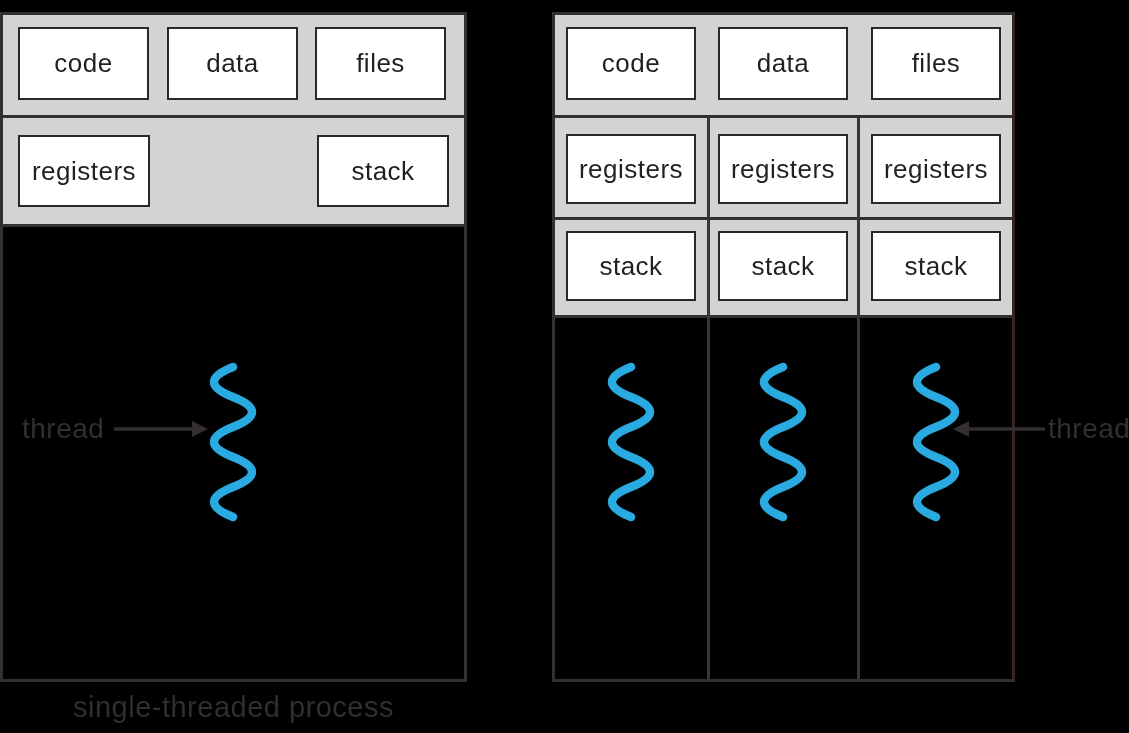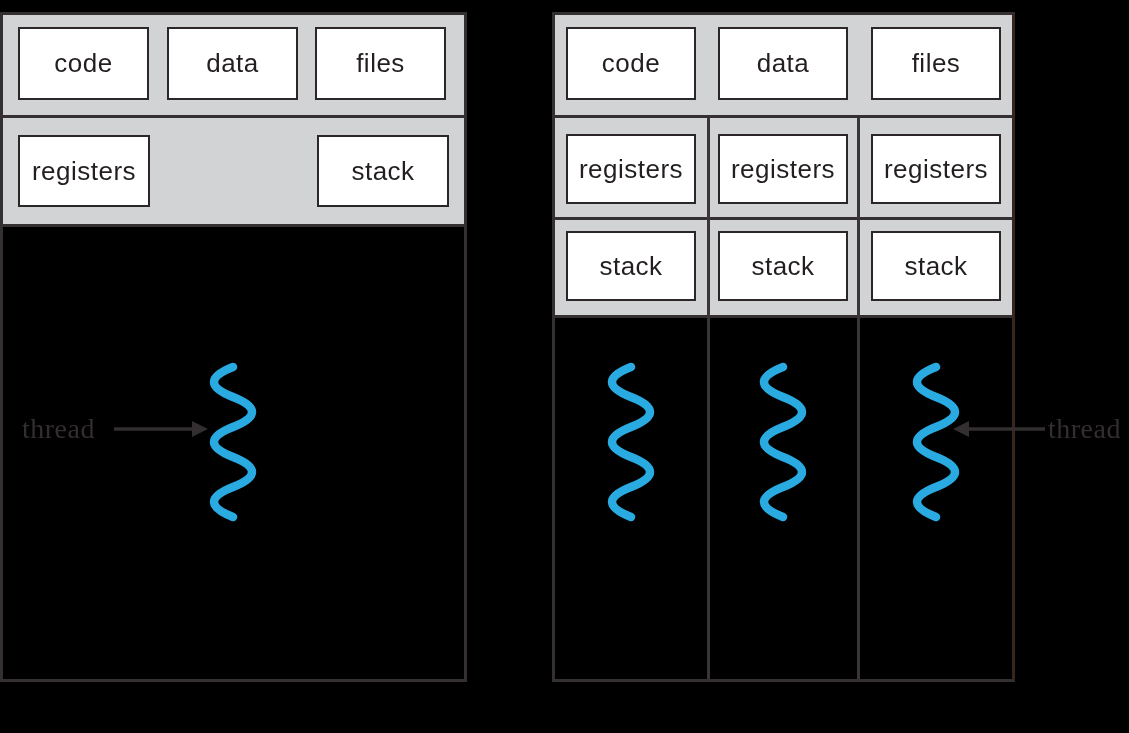--- a/index.html
+++ b/index.html
@@ -30,21 +30,21 @@
     position: absolute; background: #fff; border: 2px solid #2b2627;
     display: flex; align-items: center; justify-content: center;
     color: #231f20; font-size: 26px; letter-spacing: 0.5px;
   }
   .colsep {
     position: absolute; top: 103px; bottom: 0; width: 3px; background: #3a3536;
   }
   .squiggle { position: absolute; width: 50px; height: 160px; }
   .thread-label {
     position: absolute; top: 413px; font-size: 28px; color: #332e2f;
-    letter-spacing: 0.5px; white-space: nowrap; font-family: Liberation Serif, serif;
+    letter-spacing: 0.5px; white-space: nowrap;
   }
   .arrow { position: absolute; top: 417px; }
   .caption {
     position: absolute; top: 691px; font-size: 29px; color: #322d2e;
     text-align: center; letter-spacing: 0.5px;
   }
   .caption-left  { left: 0; width: 467px; }
   .caption-right { left: 552px; width: 463px; }
 </style>
 </head>
@@ -80,20 +80,21 @@
     </svg>
   </div>
 
   <div class="thread-label" style="left:22px;">thread</div>
 
   <svg class="arrow" style="left:112px;" width="96" height="24" viewBox="0 0 96 24">
     <line x1="2" y1="12" x2="80" y2="12" stroke="#332e2f" stroke-width="3.5"></line>
     <polygon points="80,4 96,12 80,20" fill="#332e2f"></polygon>
   </svg>
 
+  <div class="caption caption-left">single-threaded process</div>
 
   <div class="frame frame-right">
 
     <div class="sec sec1">
       <div class="wbox" style="left:11px; top:12px; width:126px; height:69px;">
         <span>code</span>
       </div>
       <div class="wbox" style="left:163px; top:12px; width:126px; height:69px;">
         <span>data</span>
       </div>

